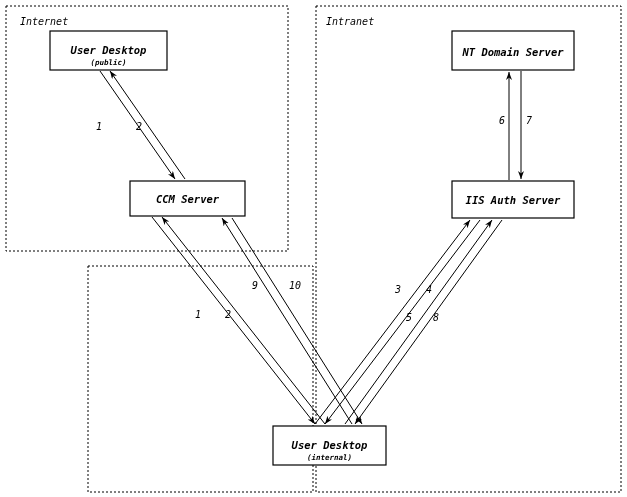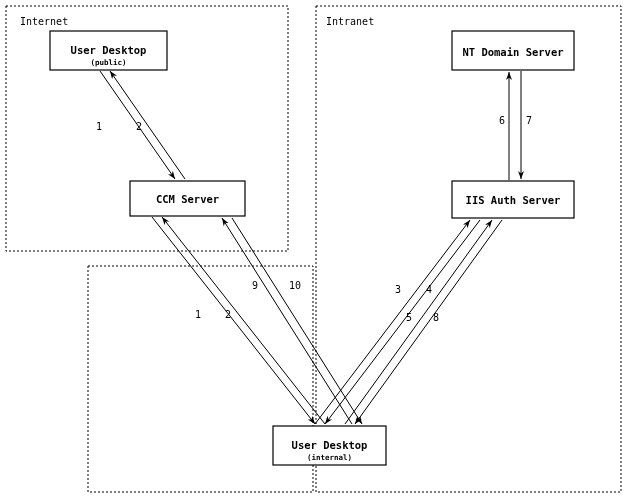--- a/index.html
+++ b/index.html
@@ -9,20 +9,21 @@
   }
   body {
     font-family: "DejaVu Sans Mono", "Liberation Mono", monospace;
   }
   #canvas {
     position: relative;
     width: 627px;
     height: 497px;
     background: #ffffff;
     overflow: hidden;
+    font-style: italic;
   }
   #diagram-svg {
     position: absolute;
     left: 0;
     top: 0;
     width: 627px;
     height: 497px;
   }
   .zone-label {
     font-family: "DejaVu Sans Mono", "Liberation Mono", monospace;

